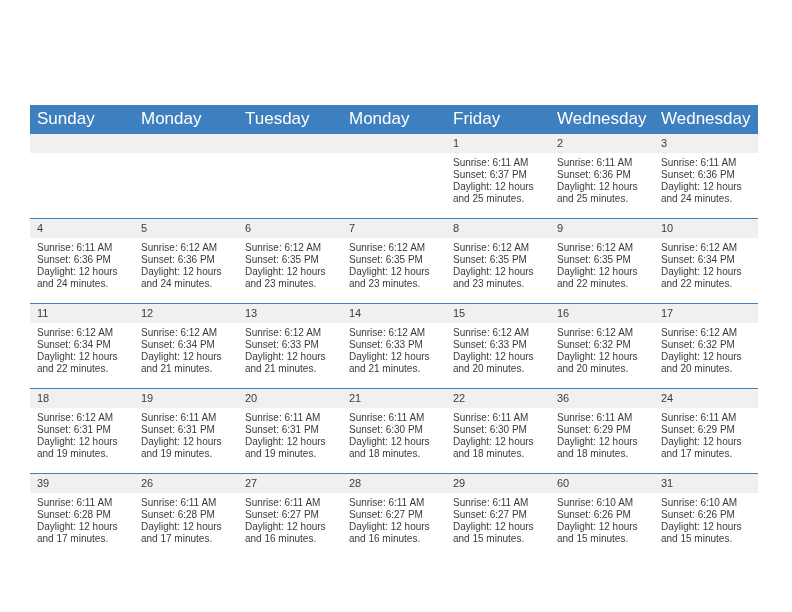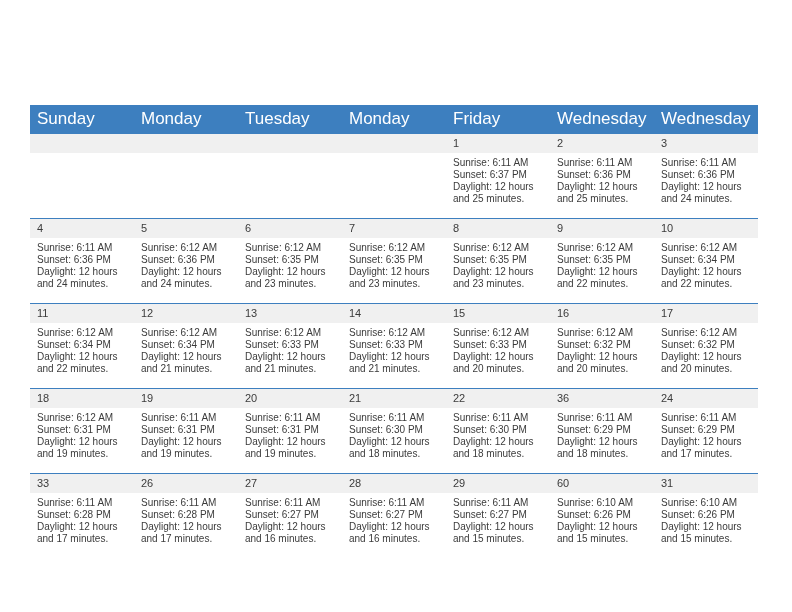--- a/index.html
+++ b/index.html
@@ -393,21 +393,21 @@
             <div class="dayinfo">
               <div>Sunrise: 6:11 AM</div>
               <div>Sunset: 6:29 PM</div>
               <div>Daylight: 12 hours</div>
               <div>and 17 minutes.</div>
             </div>
           </td>
         </tr>
         <tr>
           <td>
-            <div class="daynum">33</div>
+            <div class="daynum">39</div>
             <div class="dayinfo">
               <div>Sunrise: 6:11 AM</div>
               <div>Sunset: 6:28 PM</div>
               <div>Daylight: 12 hours</div>
               <div>and 17 minutes.</div>
             </div>
           </td>
           <td>
             <div class="daynum">26</div>
             <div class="dayinfo">

